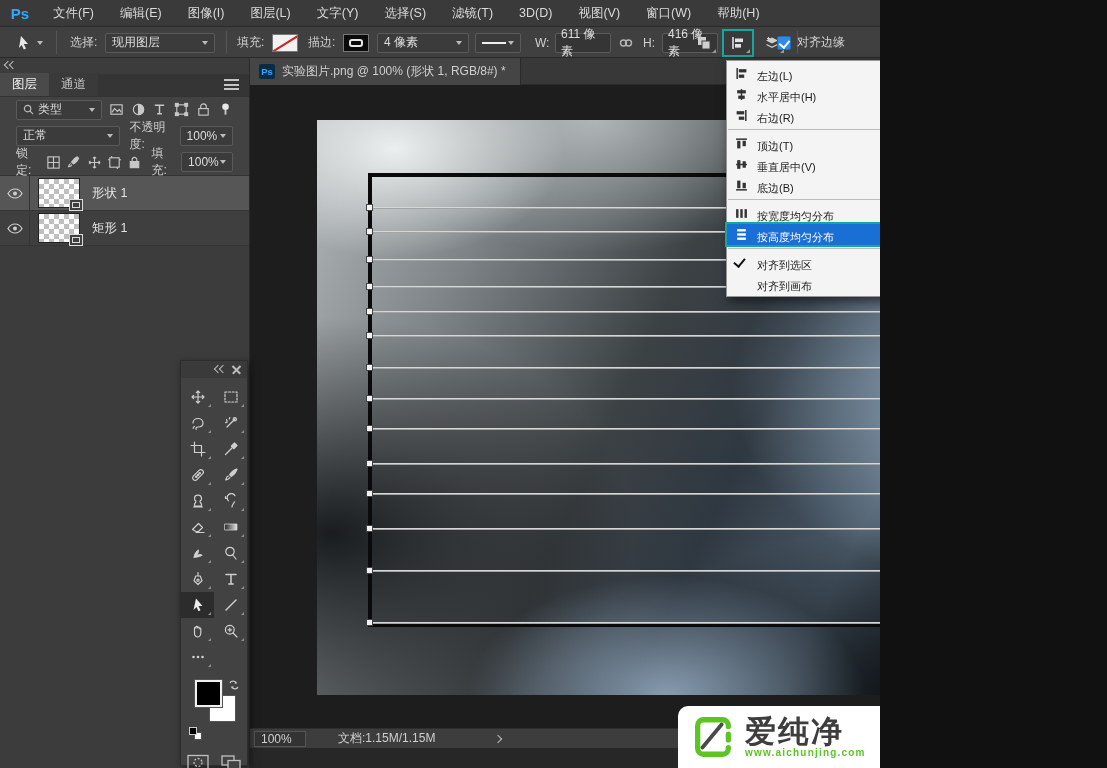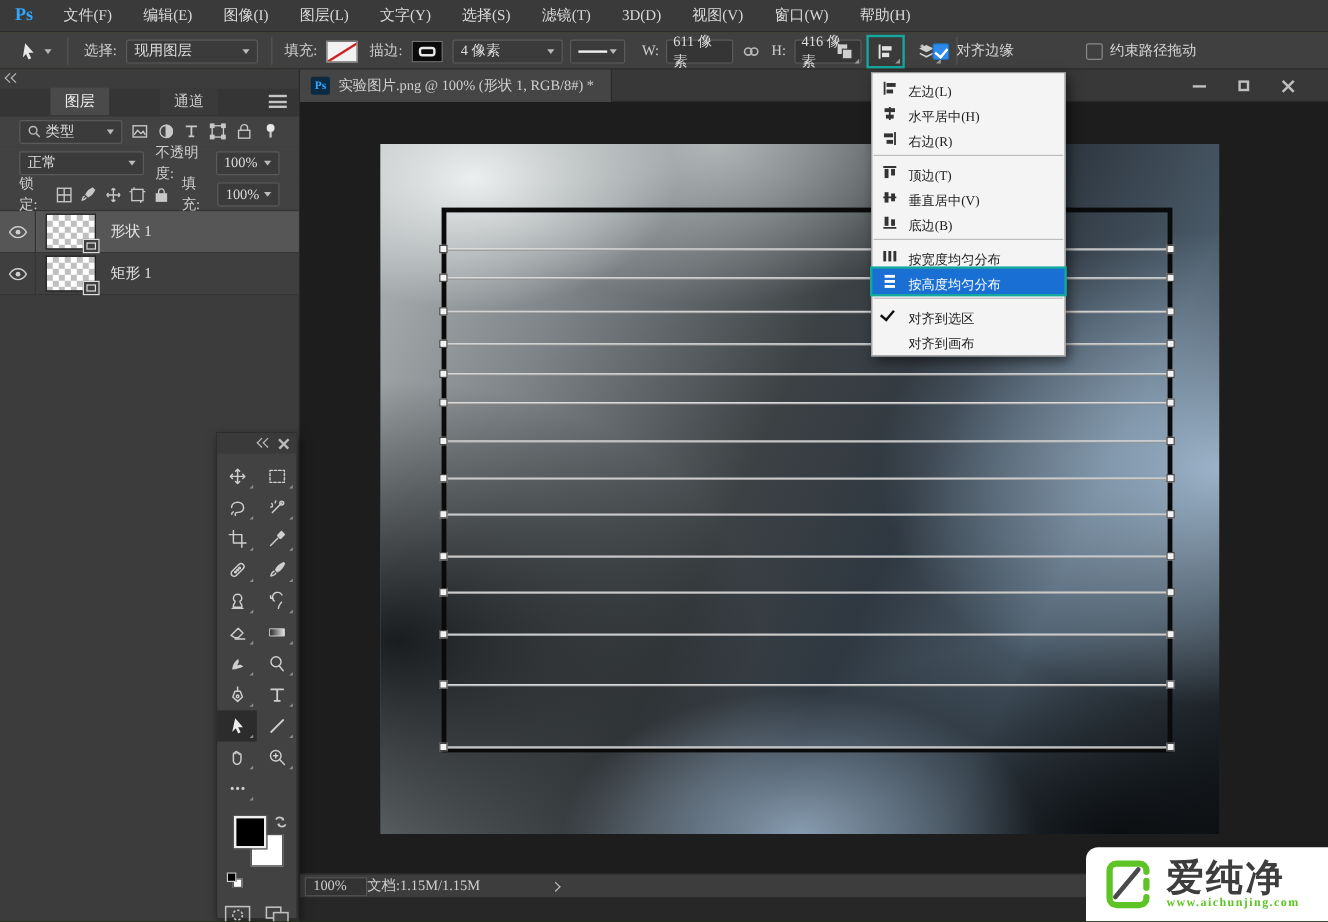--- a/index.html
+++ b/index.html
@@ -1,21 +1,21 @@
 <!DOCTYPE html>
 <html><head>
 <meta charset="utf-8">
 <style>
   :root{
     --teal:#14a79e; --hl-blue:#1a6fd4; --green:#5ec425; --psblue:#31a8ff;
     --ui-text:#d6d6d6; --panel:#424242; --panel-dark:#383838; --field:#3b3b3b;
   }
   *{box-sizing:border-box;margin:0;padding:0}
   body{margin:0;background:#111;font-family:"Liberation Sans","DejaVu Sans",sans-serif;}
-  .app{position:relative;width:1107px;height:768px;background:#4d7c0f;overflow:hidden;color:var(--ui-text);font-size:12px;font-family:Liberation Serif, serif;}
+  .app{position:relative;width:880px;height:768px;background:#4d7c0f;overflow:hidden;color:var(--ui-text);font-size:12px;}
 
   
   .menu-bar{position:absolute;left:0;top:0;width:1107px;height:27px;background:#3a3a3a;border-bottom:1px solid #2a2a2a;display:flex;align-items:center;}
   .ps-logo{width:40px;text-align:center;color:var(--psblue);font-weight:bold;font-size:15px;}
   .menu-item{padding:0 13px;line-height:26px;color:#dadada;font-size:12.5px;cursor:default;}
 
   
   .options-bar{position:absolute;left:0;top:27px;width:1107px;height:31px;background:#404040;border-bottom:1px solid #282828;}
   .ob{position:absolute;top:0;height:31px;display:flex;align-items:center;}
   .vsep{position:absolute;top:4px;width:1px;height:23px;background:#555;}
@@ -31,21 +31,21 @@
   .icon-btn::after{content:"";position:absolute;right:2px;bottom:2px;border-left:4px solid transparent;border-bottom:4px solid #9a9a9a;}
   .annotated{box-shadow:0 0 0 2px var(--teal);background:#3a3a3a;}
   .cb{width:14px;height:14px;border:1px solid #888;border-radius:2px;background:transparent;position:relative;margin-right:6px;}
   .cb.checked{background:#2d8ceb;border-color:#1f6db8;}
   .cb.checked::after{content:"";position:absolute;left:3px;top:1px;width:5px;height:8px;border:solid #fff;border-width:0 2px 2px 0;transform:rotate(40deg);}
 
   
   .left-col{position:absolute;left:0;top:58px;width:250px;height:710px;background:#3c3c3c;border-right:1px solid #2a2a2a;}
   .collapse-strip{height:16px;display:flex;align-items:center;padding-left:5px;}
   .tabs-row{height:22px;display:flex;align-items:flex-end;position:relative;background:#353535;}
-  .ptab{padding:3px 12px;font-size:12.5px;color:#c9c9c9;background:#3a3a3a;margin-left:42px;}
+  .ptab{padding:3px 12px;font-size:12.5px;color:#c9c9c9;background:#3a3a3a;}
   .ptab.active{background:#4a4a4a;color:#eee;}
   .hamburger{position:absolute;right:10px;top:5px;width:15px;height:11px;border-top:2px solid #c5c5c5;border-bottom:2px solid #c5c5c5;}
   .hamburger::after{content:"";display:block;margin-top:2.5px;height:2px;background:#c5c5c5;}
   .panel-row{display:flex;align-items:center;padding:0 16px;background:#424242;}
   .filter-row{height:26px;border-top:1px solid #333;gap:6px;}
   .blend-row{height:27px;gap:4px;}
   .lock-row{height:26px;gap:5px;}
   .mini-icon{width:17px;height:17px;display:flex;align-items:center;justify-content:center;}
   .mini-icon svg{width:15px;height:15px;stroke:#c8c8c8;fill:none;stroke-width:1.2;}
   .layers-list{border-top:1px solid #333;}
@@ -100,21 +100,21 @@
     radial-gradient(ellipse 420px 300px at 2% 72%, rgba(8,10,12,.85), transparent 72%),
     radial-gradient(ellipse 480px 240px at 88% 100%, rgba(6,8,10,.85), transparent 70%),
     linear-gradient(115deg,#b4b9bb 0%,#7d8386 22%,#3c4144 45%,#2f3841 60%,#4a5a68 76%,#1c2125 100%);}
   .shape-rect{position:absolute;left:51px;top:53px;width:609px;height:454px;border:4px solid #0a0a0a;}
   .shape-line{position:absolute;left:0;width:100%;height:2px;background:linear-gradient(#f0f0f0,#8a8a8a);}
   .handle{position:absolute;top:-3px;width:7px;height:7px;background:#f2f2f2;border:1px solid #444;}
   .handle.left{left:-6px;} .handle.right{right:-6px;}
 
   .status-bar{position:absolute;left:0;top:670px;width:857px;height:20px;background:#3d3d3d;border-top:1px solid #2e2e2e;display:flex;align-items:center;color:#cfcfcf;}
   .zoom-box{width:52px;height:16px;margin-left:4px;background:#333;border:1px solid #555;display:flex;align-items:center;padding-left:6px;}
-  .doc-info{}
+  .doc-info{margin-left:32px;}
   .status-chevron{margin-left:60px;width:6px;height:6px;border-top:1.6px solid #bbb;border-right:1.6px solid #bbb;transform:rotate(45deg);}
   .below-status{position:absolute;left:0;top:690px;width:857px;height:20px;background:#272727;}
 
   
   .align-menu{position:absolute;left:726px;top:60px;width:162px;background:#f4f4f4;border:1px solid #979797;box-shadow:3px 4px 10px rgba(0,0,0,.55);z-index:20;padding:2px 0;color:#1b1b1b;}
   .am-item{position:relative;height:21px;display:flex;align-items:flex-end;padding-left:30px;font-size:11px;}
   .am-icon{position:absolute;left:8px;top:4px;width:13px;height:13px;}
   .am-icon svg{width:13px;height:13px;}
   .am-sep{height:1px;background:#bdbdbd;margin:3px 1px;}
   .am-item.highlighted{background:var(--hl-blue);color:#fff;box-shadow:0 0 0 2px var(--teal);z-index:2;}

